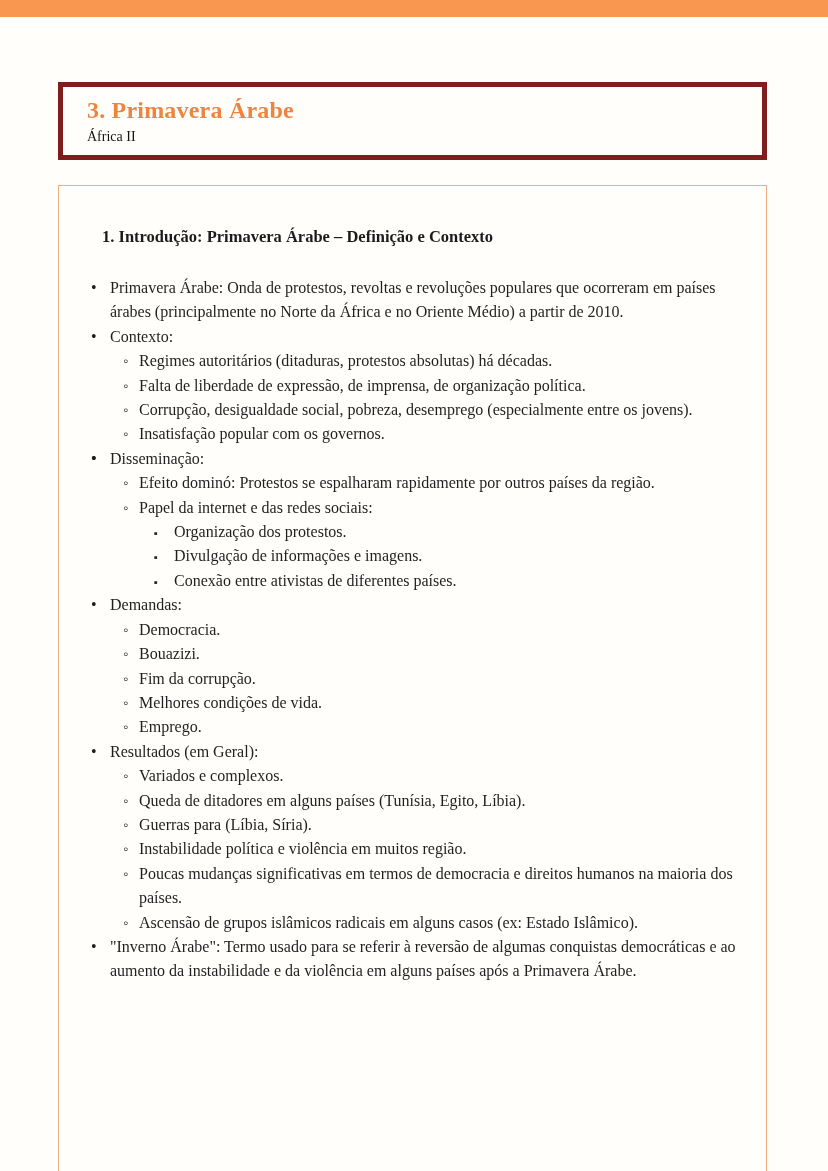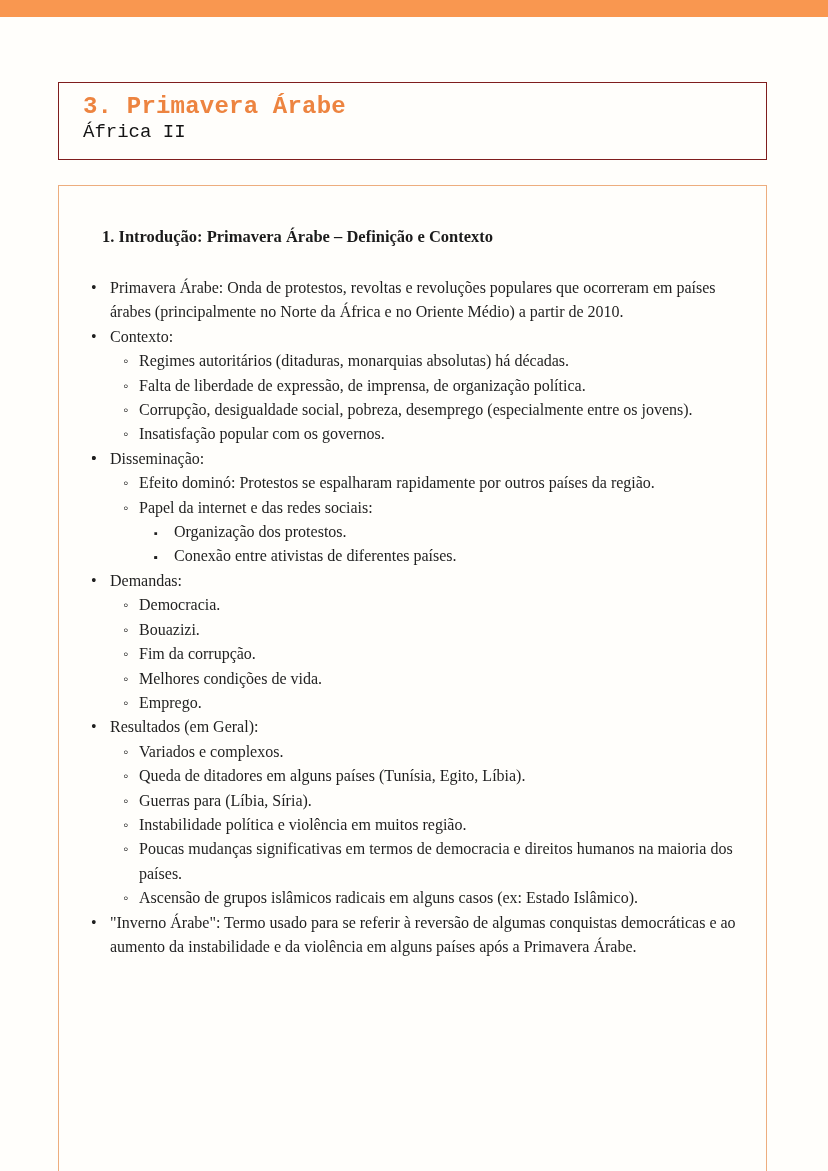--- a/index.html
+++ b/index.html
@@ -15,35 +15,34 @@
   }
   .topbar {
     position: absolute; top: 0; left: 0;
     width: 828px; height: 17px;
     background: #F99750;
   }
   .header-box {
     position: absolute; top: 82px; left: 58px;
     width: 709px; height: 78px;
     box-sizing: border-box;
-    border: 1px solid #7f1d1d;
+    border: 5px solid #7f1d1d;
     padding: 8px 24px 0 24px;
     background: #FFFEFB;
-    font-family: Liberation Mono, monospace;
   }
   .page-title {
     margin: 0;
     font-size: 24px;
     font-weight: bold;
     line-height: 31px;
     color: #ED8440;
     letter-spacing: 0.2px;
   }
   .page-subtitle {
-    font-size: 19px;
+    font-size: 14px;
     line-height: 21px;
     color: #141414;
   }
   .content-box {
     position: absolute; top: 185px; left: 58px;
     width: 709px; height: 1040px; 
     box-sizing: border-box;
     border: 1px solid #EDAD7E;
     padding: 21px 26px 0 25px;
     background: #FFFEFB;
@@ -92,21 +91,21 @@
     <span class="item-text">Primavera Árabe: Onda de protestos, revoltas e revoluções populares que ocorreram em países árabes (principalmente no Norte da África e no Oriente Médio) a partir de 2010.</span>
   </li>
 
   <li class="level-1">
     <span class="marker">•</span>
     <span class="item-text">Contexto:</span>
   </li>
 
   <li class="level-2">
     <span class="marker">◦</span>
-    <span class="item-text">Regimes autoritários (ditaduras, monarquias absolutas) há décadas.</span>
+    <span class="item-text">Regimes autoritários (ditaduras, protestos absolutas) há décadas.</span>
   </li>
 
   <li class="level-2">
     <span class="marker">◦</span>
     <span class="item-text">Falta de liberdade de expressão, de imprensa, de organização política.</span>
   </li>
 
   <li class="level-2">
     <span class="marker">◦</span>
     <span class="item-text">Corrupção, desigualdade social, pobreza, desemprego (especialmente entre os jovens).</span>
@@ -136,20 +135,21 @@
     <span class="item-text">Papel da internet e das redes sociais:</span>
   </li>
 
   <li class="level-3">
     <span class="marker">▪</span>
     <span class="item-text">Organização dos protestos.</span>
   </li>
 
   <li class="level-3">
     <span class="marker">▪</span>
+    <span class="item-text">Divulgação de informações e imagens.</span>
   </li>
 
   <li class="level-3">
     <span class="marker">▪</span>
     <span class="item-text">Conexão entre ativistas de diferentes países.</span>
   </li>
 
   <li class="level-1">
     <span class="marker">•</span>
     <span class="item-text">Demandas:</span>

